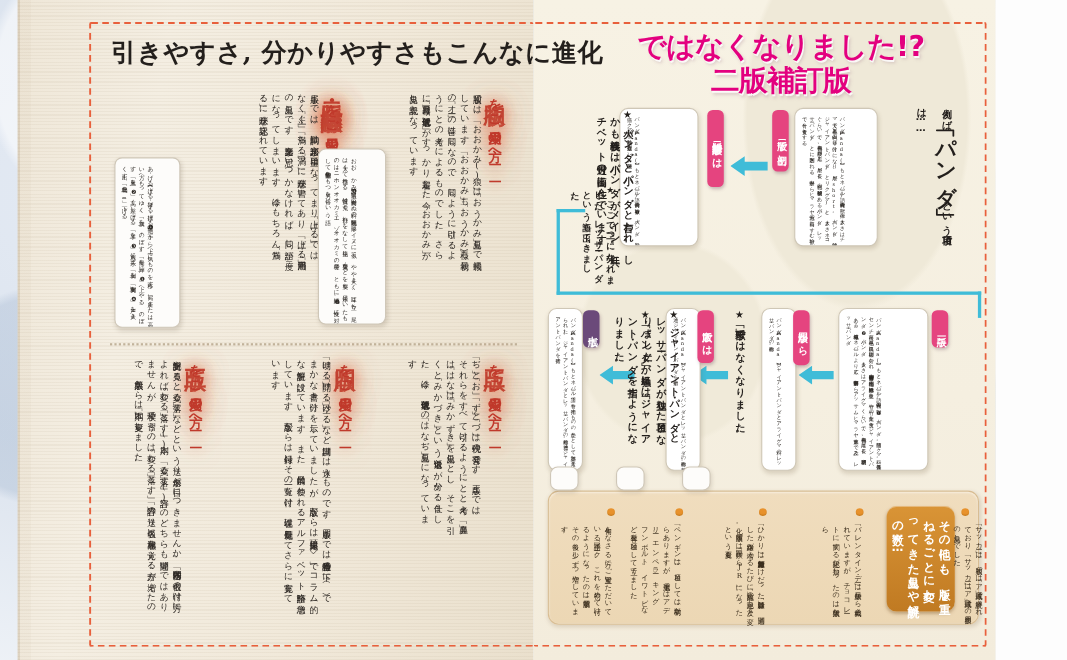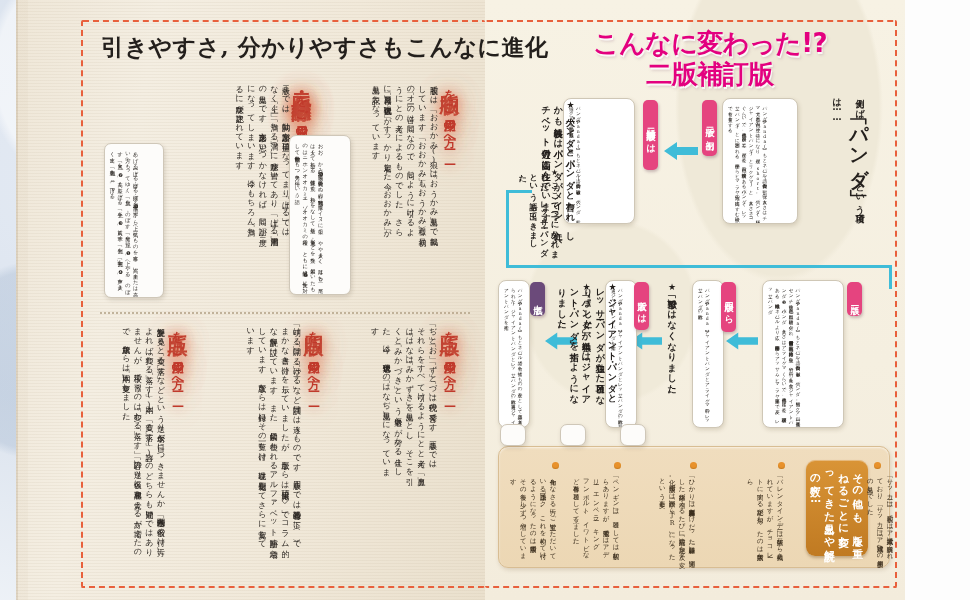--- a/index.html
+++ b/index.html
@@ -210,21 +210,21 @@
     <span class="big">四版</span><span class="sm">をご愛用の方へ——</span>
   </div>
   <div class="body-v" style="left:216px;top:322px;width:86px;height:222px;">「明ける」「開ける」「空ける」など同訓けは迷うものです。四版までは語義番号の下に〈 〉でまかな書き分けを示していましたが、五版からは項目末尾に「◇」でコラム的な解説を設けています。また、日常的に使われるアルファベット略語が急増しています。五版からは付録にその一覧を付け、現在は別冊化してさらに充実しています。</div>
 
   <div class="sec-head" style="left:168px;top:320px;height:150px;">
     <span class="big">五版</span><span class="sm">をご愛用の方へ——</span>
   </div>
   <div class="body-v" style="left:96px;top:322px;width:70px;height:230px;">解説文を見ると「変る」「落す」などという送り仮名が目につきませんか。内閣告示「送り仮名の付け方」によれば「変わる」「落とす」(本則)、「変る」「落す」(許容)のどちらも間違いではありませんが、学校で習うのは「変わる」「落とす」。「許容」の送り仮名に違和感を覚える方が増えたので、第六版からは「本則」に変更しました。</div>
 
   <div class="title-right">
-    <span>こんなに変わった!?</span>
+    <span>ではなくなりました!?</span>
     <span>二版補訂版</span>
   </div>
 
   <div class="lead" style="left:828px;top:92px;height:150px;">
     <span class="s">例えば</span><span class="b">「パンダ」</span><span class="s">という項目では……</span>
   </div>
 
   <div class="fbox" style="left:722px;top:98px;width:76px;height:126px;">
     <div class="ftext">パンダ【panda】(もとネパール語)食肉目の獣。体の大きさはチマ犬で黒色と白色の塗り分けになり、尾が short。大パンダ(猛的ジャイアント・パンダ)とリクグマ)と、大きさネコぐらいで、赤褐色、四肢が黒く、尾が長く、顔色の輪状斑がある小パンダ(レッサーパンダ)とに区別される。中国からヒマラヤ地方の高山にすむ珍獣で竹を主食とする。</div>
   </div>

